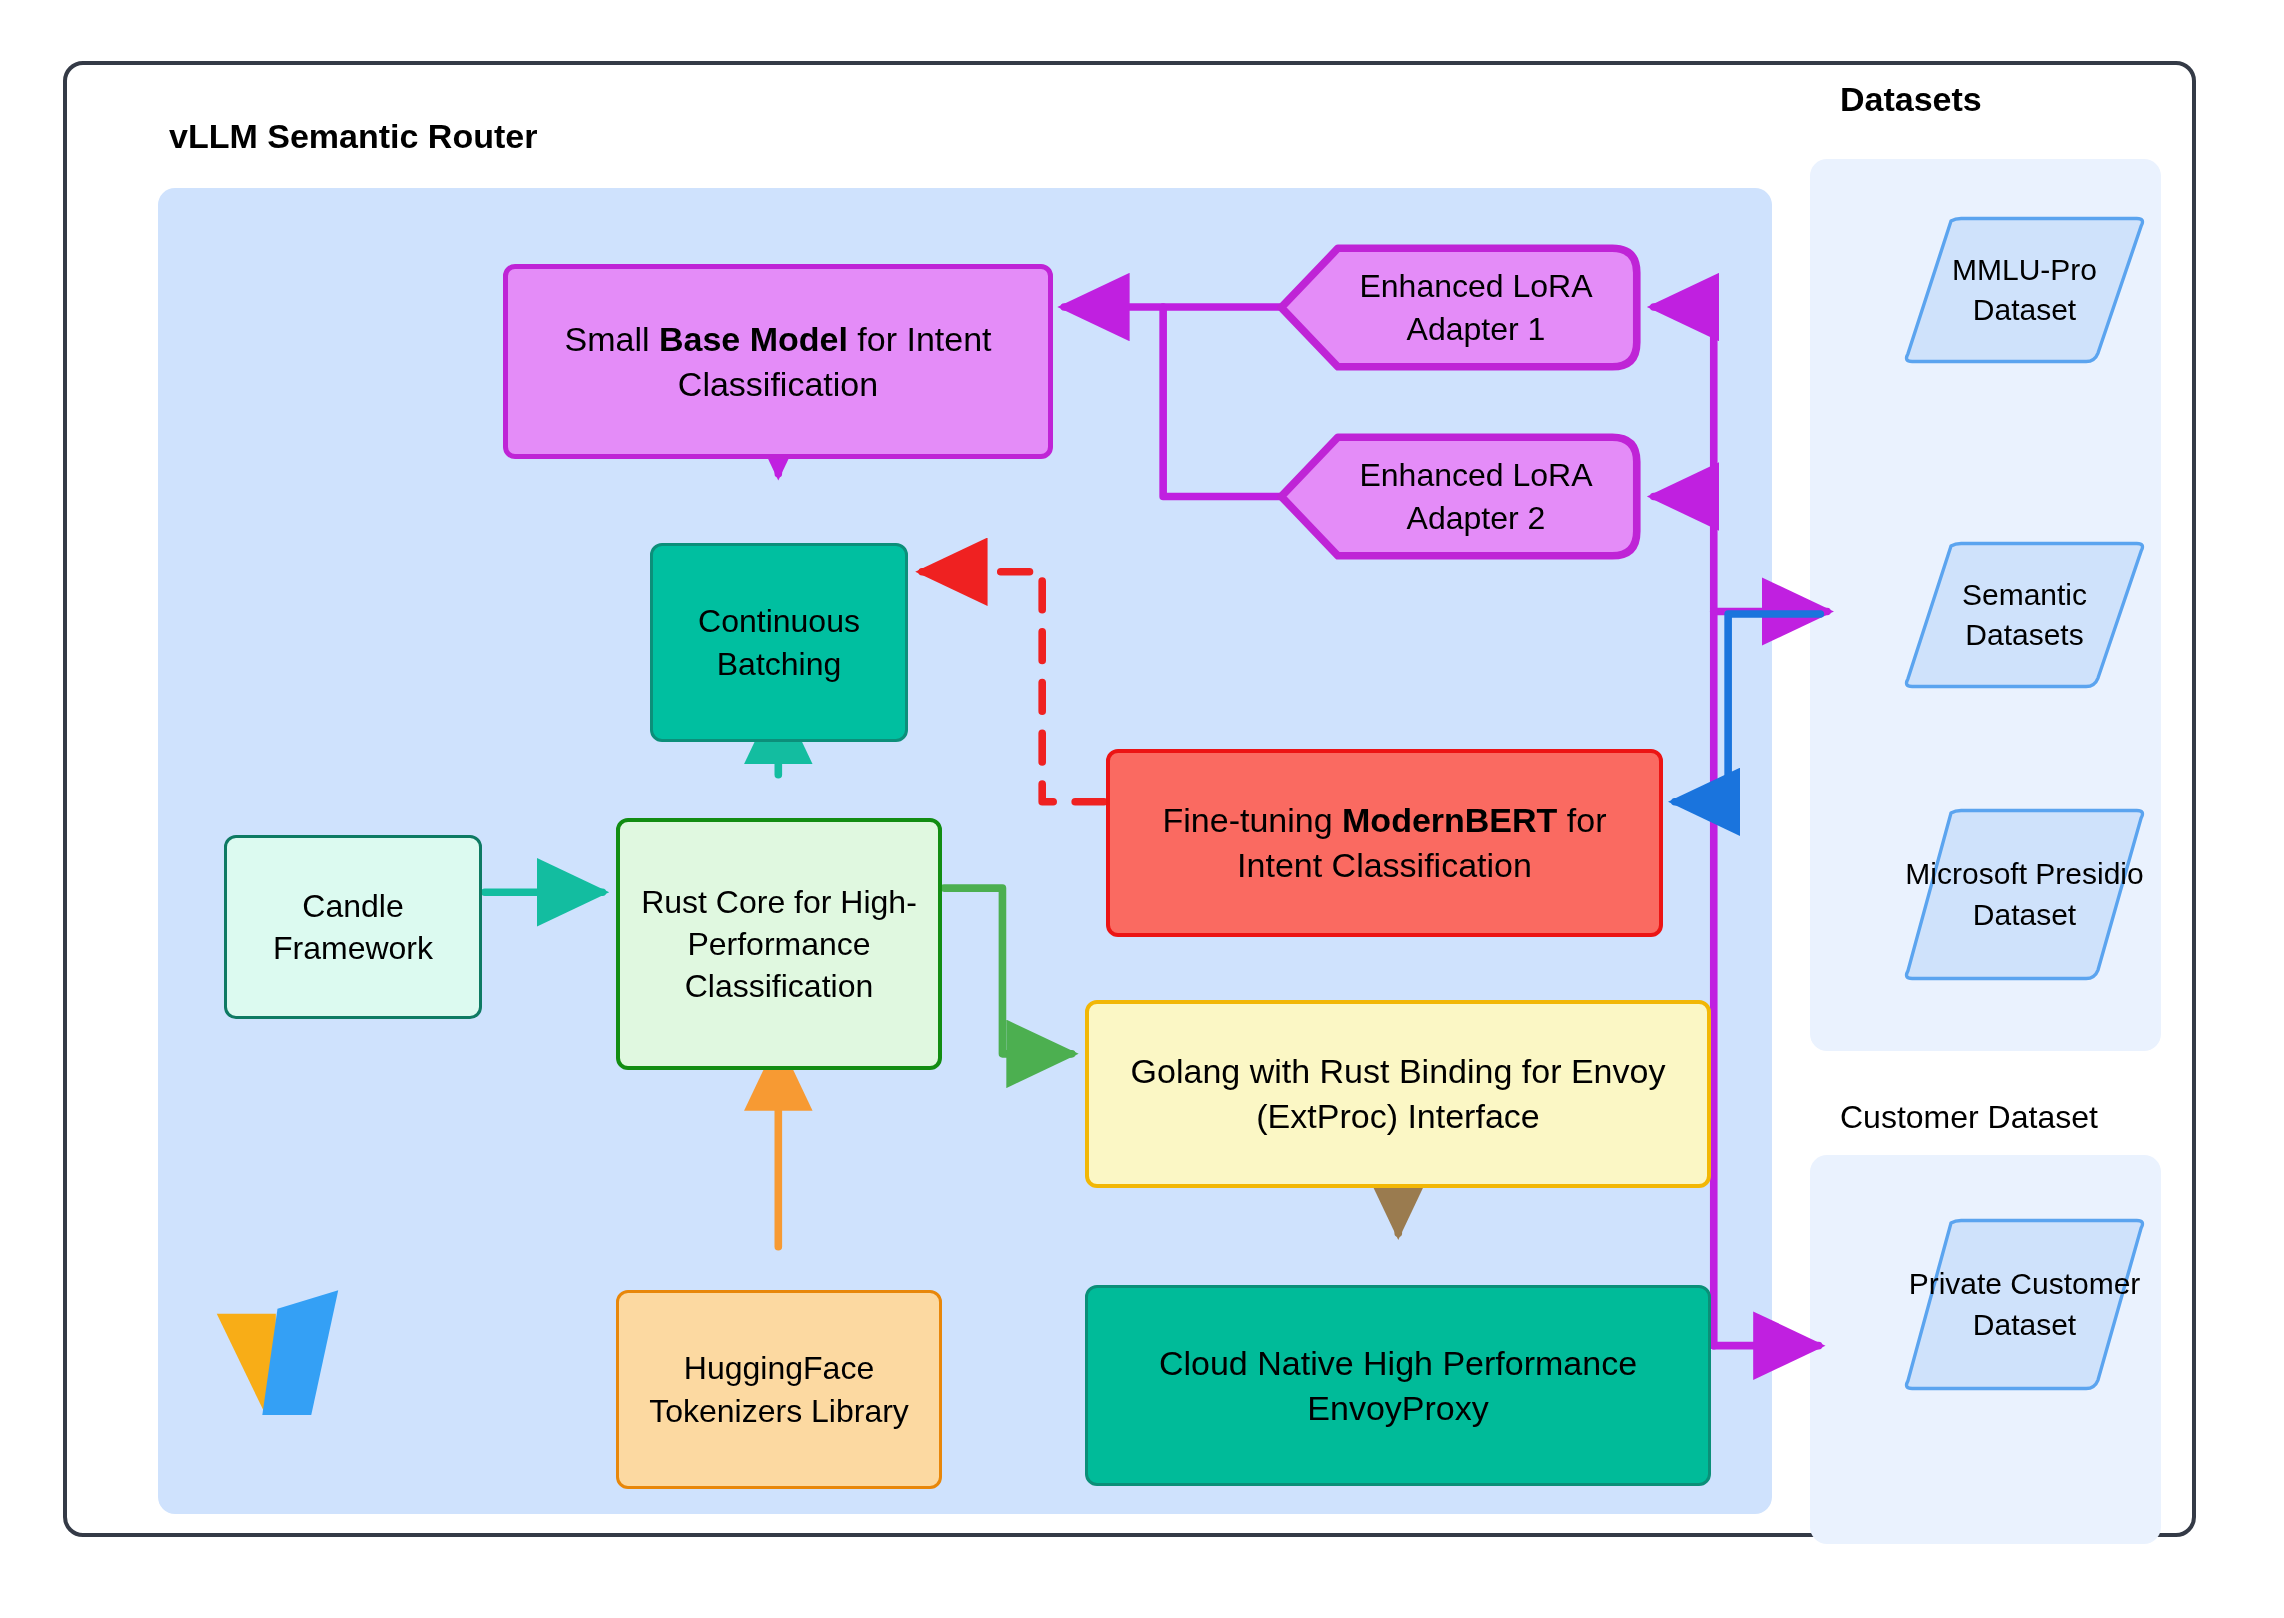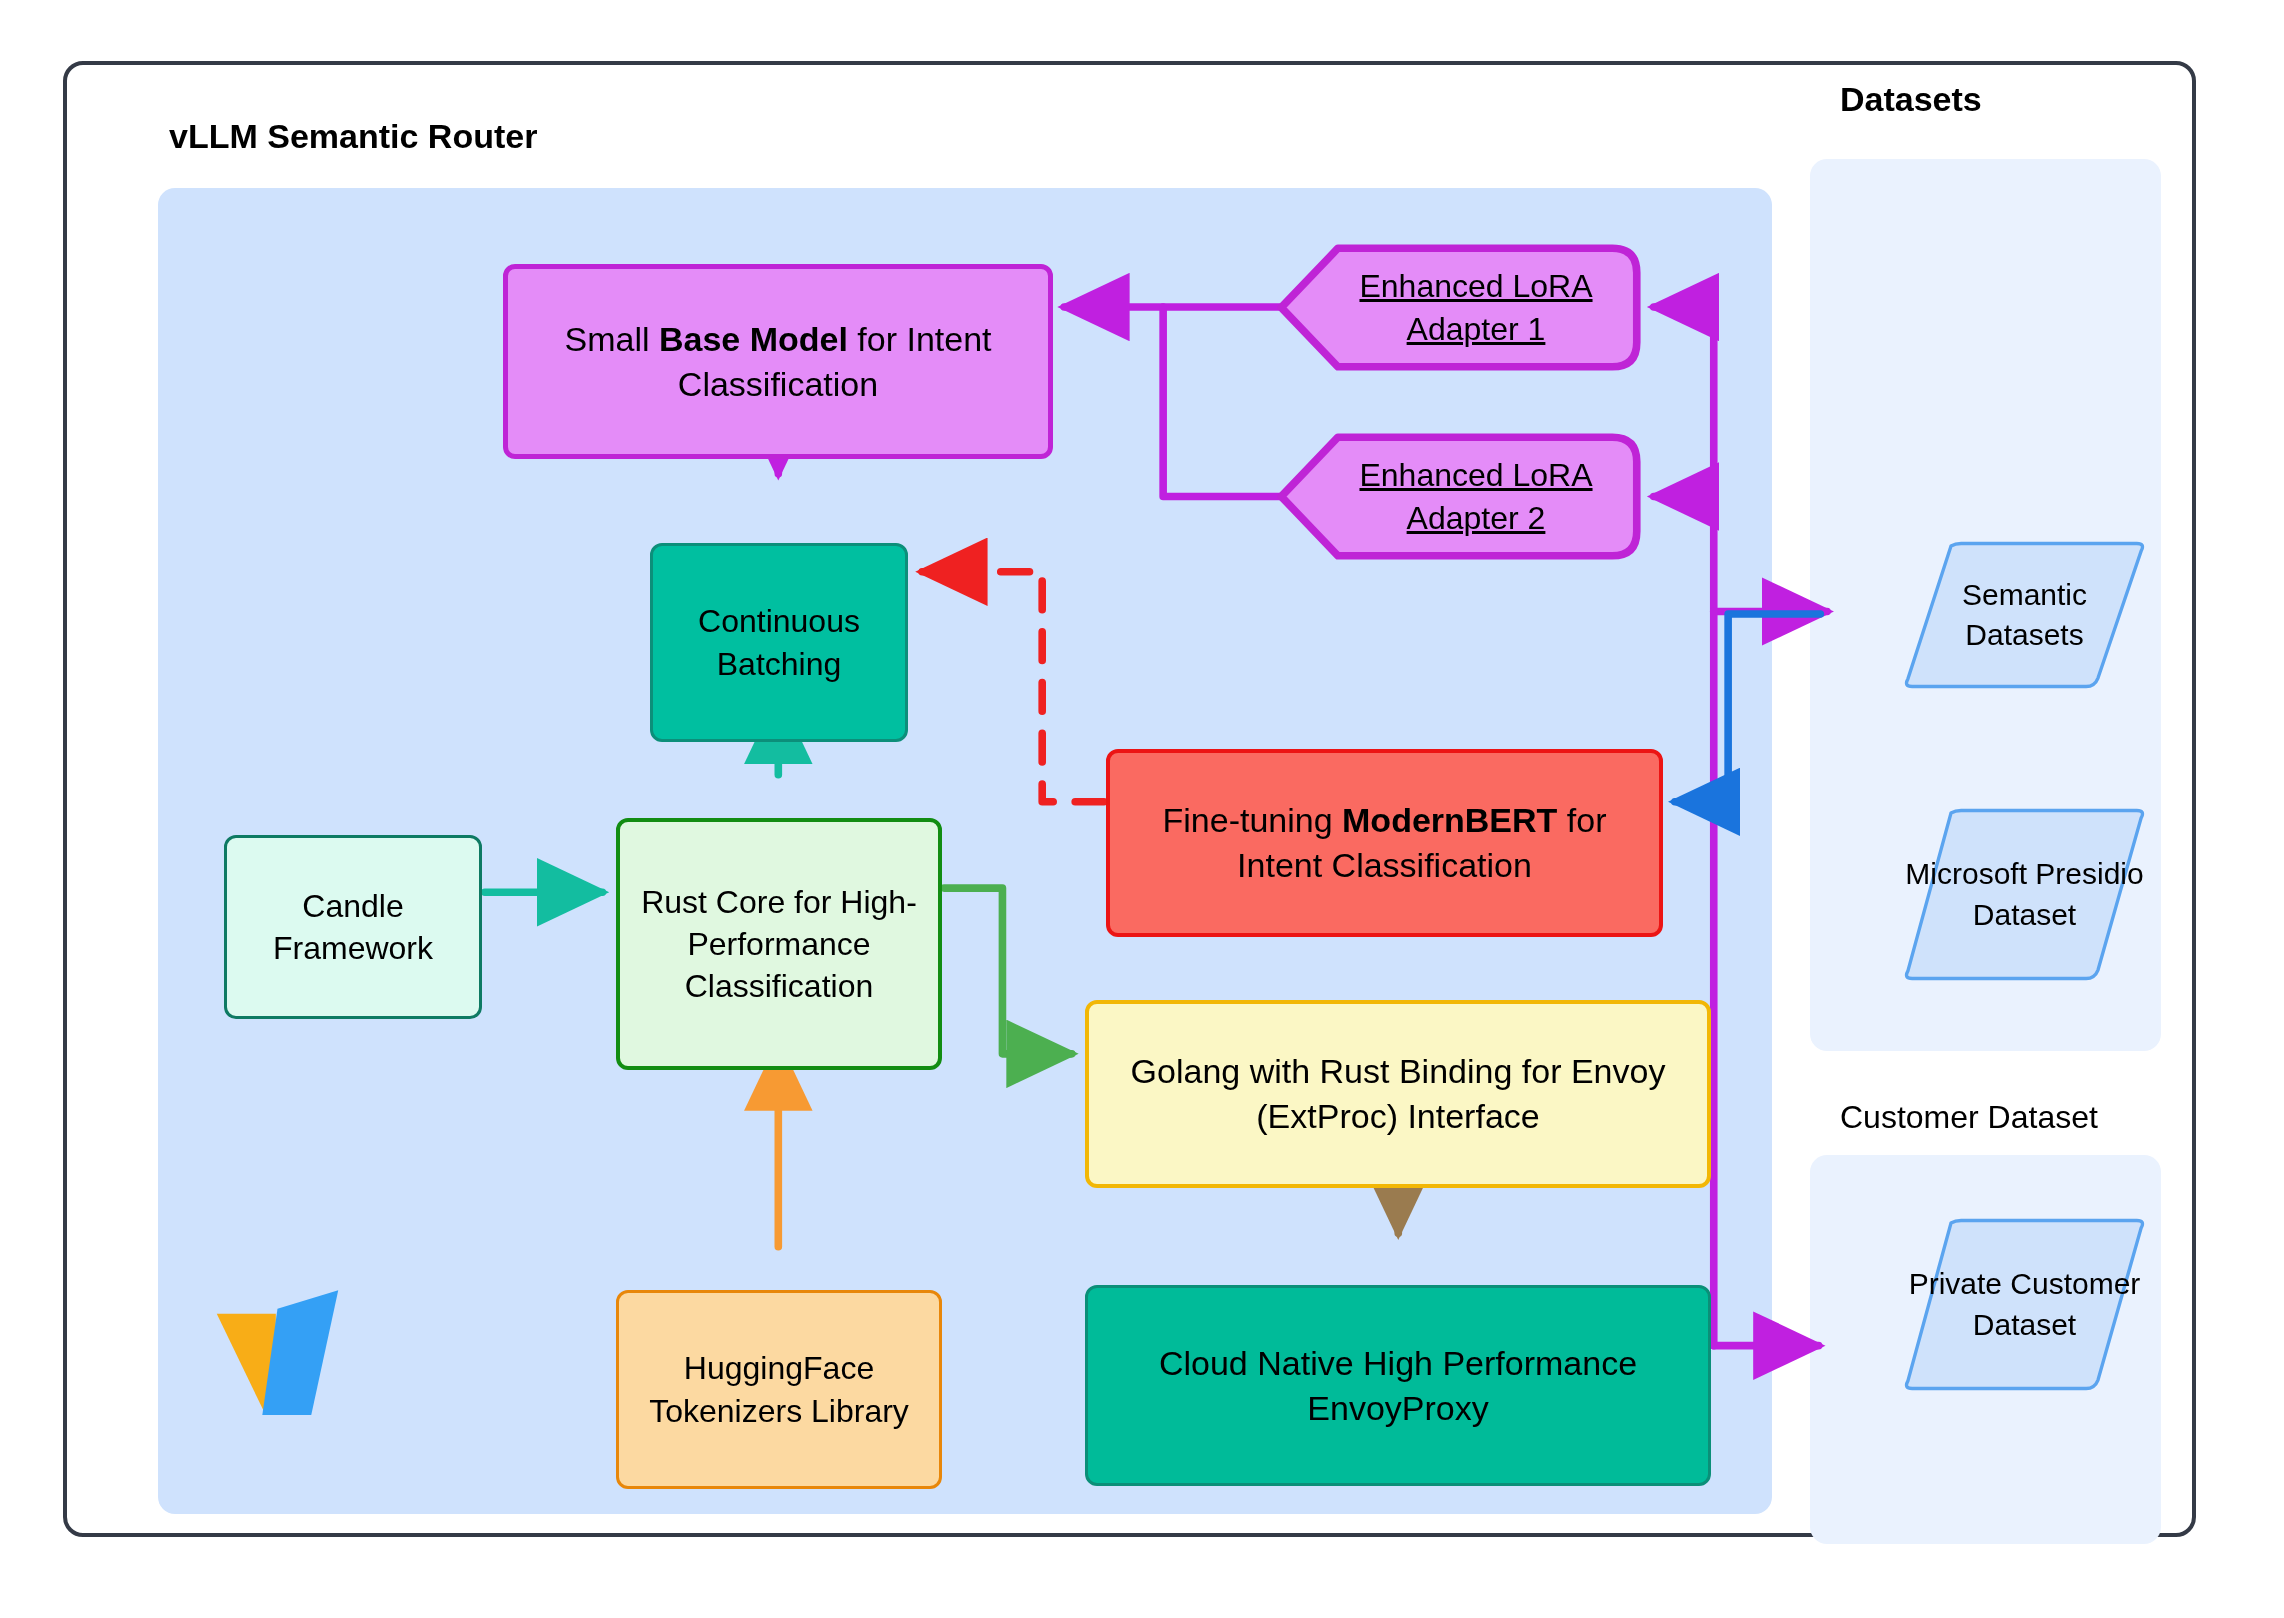--- a/index.html
+++ b/index.html
@@ -57,21 +57,21 @@
             border:4.2px solid #f2b705;font-size:34px;}
   
   .n-envoy{left:1085px;top:1245px;width:626px;height:201px;background:#00bb99;
            border:3.4px solid #0b8f78;font-size:34px;align-items:center;}
 
   
   .n-lora{position:absolute;width:364px;height:127px;font-size:32px;}
   .n-lora .hex{position:absolute;left:0;top:0;width:100%;height:100%;}
   .n-lora .txt{position:absolute;left:51px;top:0;width:296px;height:100%;
                display:flex;align-items:center;justify-content:center;text-align:center;
-               color:#000;line-height:1.32;text-decoration:underline;}
+               color:#000;line-height:1.32;}
   .n-lora1{left:1277px;top:244px;}
   .n-lora2{left:1277px;top:433px;}
 
   
   .n-ds{position:absolute;width:245px;font-size:30px;}
   .n-ds .para{position:absolute;left:0;top:0;width:100%;height:100%;}
   .n-ds .txt{position:absolute;left:0;top:0;width:100%;height:100%;
              display:flex;align-items:center;justify-content:center;text-align:center;
              color:#000;line-height:1.34;}
   .ds1{left:1902px;top:216px;height:148px;}
@@ -193,20 +193,26 @@
     <div class="txt">Enhanced LoRA Adapter 1</div>
   </div>
 
   <div class="n-lora n-lora2">
     <svg class="hex" viewBox="0 0 430 150" preserveAspectRatio="none">
       <path d="M72,5 L396,5 Q425,5 425,34 L425,116 Q425,145 396,145 L72,145 L5,75 Z" fill="#e48cf8" stroke="#bf24d6" stroke-width="9" stroke-linejoin="round"></path>
     </svg>
     <div class="txt">Enhanced LoRA Adapter 2</div>
   </div>
 
+  <div class="n-ds ds1">
+    <svg class="para" viewBox="0 0 290 175" preserveAspectRatio="none">
+      <path d="M58,6 Q63,3 70,3 L278,3 Q288,3 283,12 L232,162 Q228,172 218,172 L12,172 Q2,172 7,163 Z" fill="#cfe2fb" stroke="#5ba4ef" stroke-width="4"></path>
+    </svg>
+    <div class="txt">MMLU-Pro Dataset</div>
+  </div>
 
   <div class="n-ds ds2">
     <svg class="para" viewBox="0 0 290 175" preserveAspectRatio="none">
       <path d="M58,6 Q63,3 70,3 L278,3 Q288,3 283,12 L232,162 Q228,172 218,172 L12,172 Q2,172 7,163 Z" fill="#cfe2fb" stroke="#5ba4ef" stroke-width="4"></path>
     </svg>
     <div class="txt">Semantic Datasets</div>
   </div>
 
   <div class="n-ds ds3">
     <svg class="para" viewBox="0 0 290 205" preserveAspectRatio="none">

